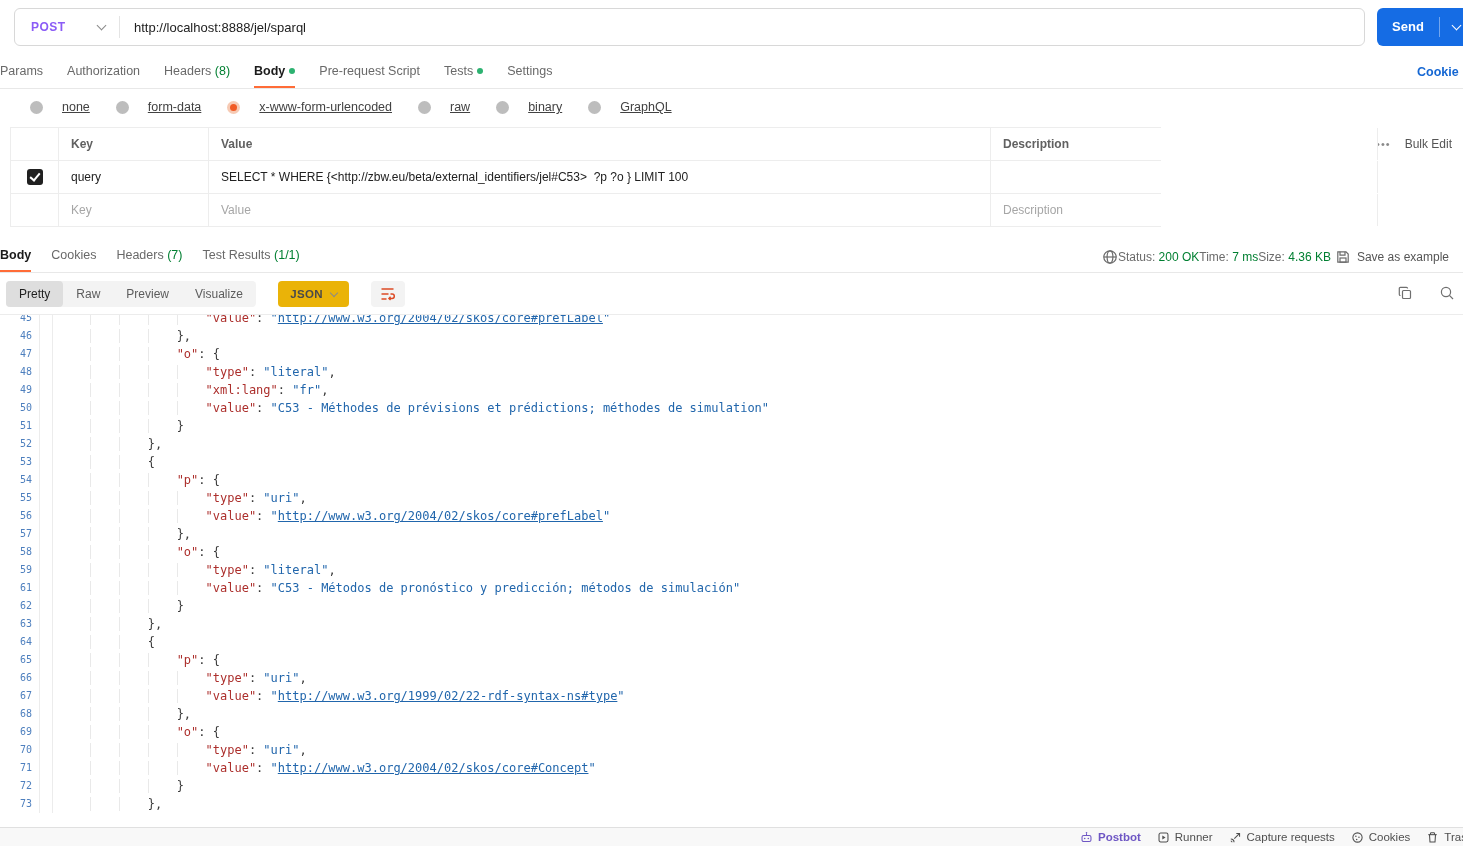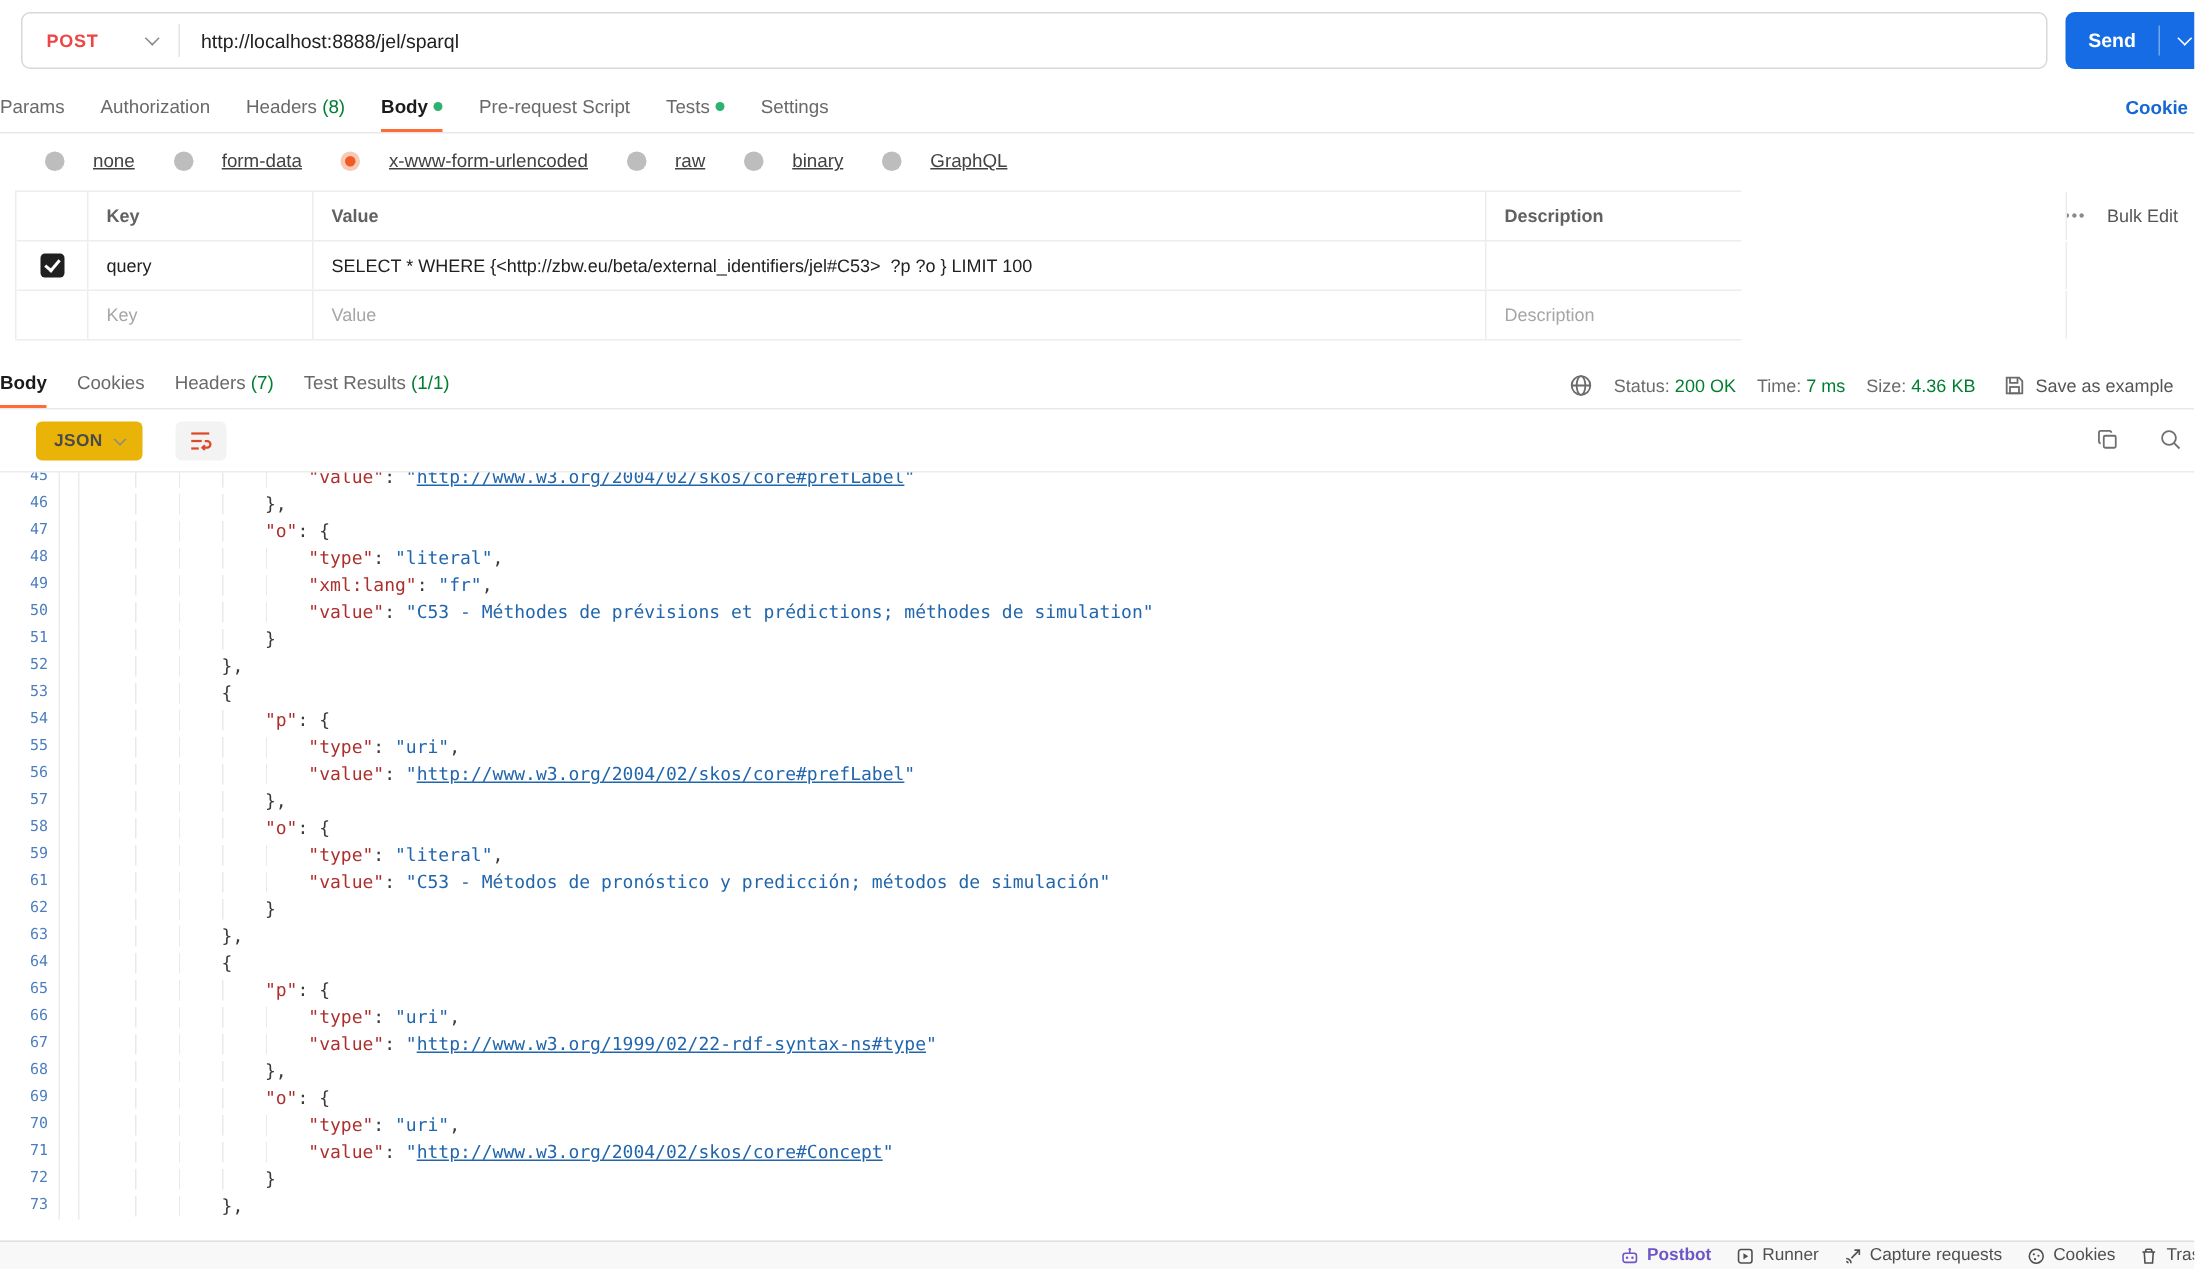--- a/index.html
+++ b/index.html
@@ -5,21 +5,21 @@
   * { margin:0; padding:0; box-sizing:border-box; }
   html,body { background:#fff; }
   #app { position:relative; width:1463px; height:846px; background:#fff; overflow:hidden;
          font-family:"Liberation Sans",sans-serif; color:#212121; }
 
   
   .url-box { position:absolute; left:14px; top:8px; width:1351px; height:38px;
              border:1px solid #d8d8d8; border-radius:6px; background:#fff;
              display:flex; align-items:center; }
   .method { flex:0 0 104px; display:flex; align-items:center; justify-content:space-between;
-            padding:0 14px 0 16px; font-weight:700; font-size:12px; letter-spacing:.5px; color:#ef4444; }
+            padding:0 14px 0 16px; font-weight:700; font-size:12px; letter-spacing:.5px; color:#8b5cf6; }
   .chev { width:7px; height:7px; border-right:1.6px solid #8a8a8a; border-bottom:1.6px solid #8a8a8a;
           transform:rotate(45deg); margin-top:-3px; }
   .url-divider { width:1px; height:22px; background:#e4e4e4; }
   .url-input { flex:1; border:none; outline:none; background:transparent; padding:0 14px;
                font-size:13px; color:#212121; font-family:inherit; }
   .send-btn { position:absolute; left:1377px; top:8px; width:96px; height:38px; background:#156ce4;
               border-radius:6px; color:#fff; display:flex; align-items:stretch; cursor:pointer; }
   .send-label { width:62px; text-align:center; line-height:38px; font-weight:700; font-size:13px; }
   .send-sep { width:1px; background:rgba(255,255,255,.4); margin:9px 0; }
   .send-caret { flex:1; display:flex; align-items:center; justify-content:center; }
@@ -59,21 +59,21 @@
   .ph { color:#a6a6a6; }
   .cbx { width:16px; height:16px; border-radius:3px; background:#202020; position:relative; margin:0 auto; cursor:pointer; }
   .cbx::after { content:""; position:absolute; left:5px; top:2px; width:4px; height:8px;
                 border-right:2px solid #fff; border-bottom:2px solid #fff; transform:rotate(40deg); }
   .td.ck { justify-content:center; padding:0; }
 
   
   .resp-tabs { position:absolute; left:0; top:240px; width:1463px; height:33px; border-bottom:1px solid #e8e8e8; }
   .resp-tabs .tabs-inner { gap:20px; }
   .resp-meta { position:absolute; right:14px; top:0; height:33px; display:flex; align-items:center;
-               gap:14px; font-size:12px; color:#6b6b6b; white-space:nowrap; }
+               font-size:12px; color:#6b6b6b; white-space:nowrap; }
   .mval { color:#007f31; }
   .icon16 { width:16px; height:16px; flex:none; }
   .save-ex { display:flex; align-items:center; gap:6px; color:#555; margin-left:4px; cursor:pointer; }
 
   
   .view-bar { position:absolute; left:6px; top:281px; width:1451px; height:32px; }
   .seg { display:inline-flex; background:#f3f3f3; border-radius:4px; height:26px; vertical-align:top; }
   .seg-item { padding:0 13px; line-height:26px; font-size:12px; color:#5c5c5c; border-radius:4px; cursor:pointer; white-space:nowrap; }
   .seg-item.active { background:#dedede; color:#1f1f1f; }
   .json-btn { display:inline-flex; align-items:center; gap:8px; margin-left:18px; height:26px;
@@ -215,20 +215,26 @@
           <path d="M2.8 2.8h8.2l2.2 2.2v8.2H2.8z"></path>
             <path d="M5 2.8v3.4h5V2.8"></path>
             <rect x="5" y="9" width="6" height="4.2"></rect>
         </svg>
         <span>Save as example</span>
       </span>
     </div>
   </div>
 
   <div class="view-bar">
+    <div class="seg" id="viewSeg">
+        <span class="seg-item active">Pretty</span>
+        <span class="seg-item">Raw</span>
+        <span class="seg-item">Preview</span>
+        <span class="seg-item">Visualize</span>
+      </div>
     <span class="json-btn">
       <span>JSON</span>
       <span class="chev"></span>
     </span>
     <span class="wrap-btn">
       <svg width="16" height="16" viewBox="0 0 16 16" fill="none" stroke="#dd4a25" stroke-width="1.5">
         <path d="M1.5 3h12"></path>
           <path d="M1.5 8h7"></path>
           <path d="M1.5 13h5"></path>
         <path d="M10.5 8h1.6a2.2 2.2 0 0 1 0 4.4H9"></path>

